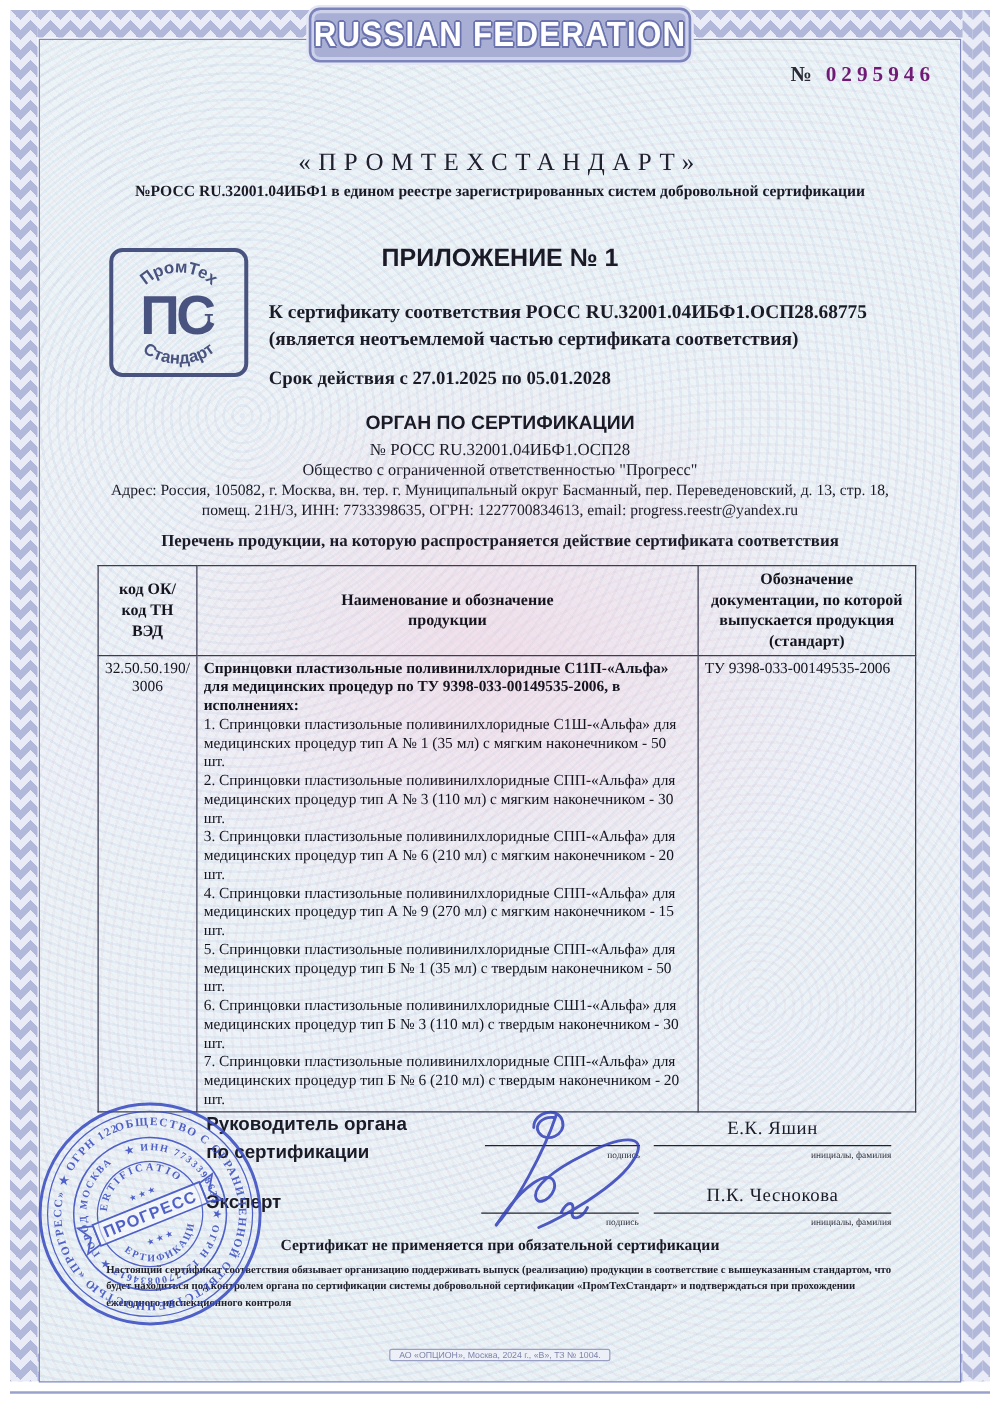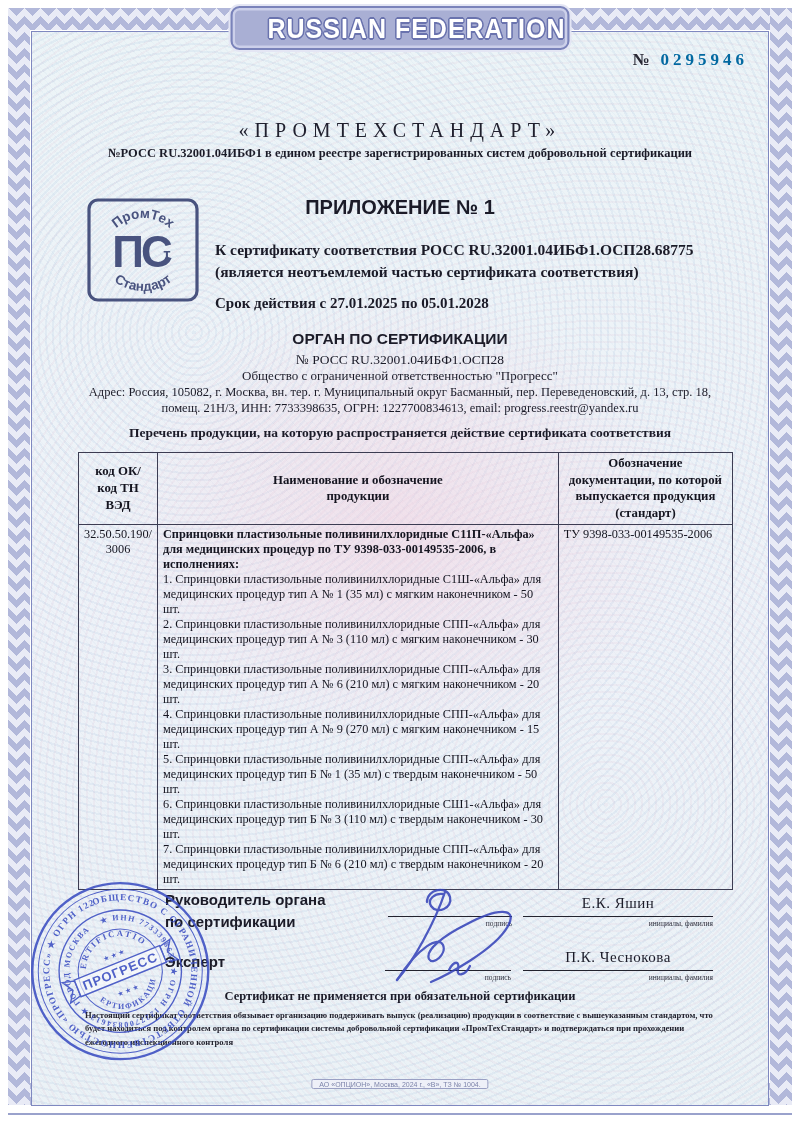--- a/index.html
+++ b/index.html
@@ -33,33 +33,33 @@
       linear-gradient(180deg,#ecf4f7 0%, #eef2f8 55%, #ebf2f6 100%);
   }
   .bottom-rule { position:absolute; z-index:3; left:8px; right:8px; bottom:16px; height:2px; background:#9aa2cc; }
 
   
   .fed-badge {
     position:absolute; z-index:5; top:6px; left:50%; transform:translateX(-50%);
     width:302px; height:40px; background:#a9afd4;
     border:2px solid #7a83ba; border-radius:9px;
     box-shadow: inset 0 0 0 2.5px #ccd0ea, 0 0 0 2px #e4e6f4;
-    display:flex; align-items:center; justify-content:center;padding-left:33px;
+    display:flex; align-items:center; justify-content:center;
   }
   .fed-badge-text {
     font-family:"Liberation Sans", sans-serif; font-weight:bold; font-size:25px;
     letter-spacing:1px; color:#ffffff; transform:scaleY(1.12);
     text-shadow: 1.4px 0 #6a73ae, -1.4px 0 #6a73ae, 0 1.4px #6a73ae, 0 -1.4px #6a73ae,
                  1px 1px #6a73ae, -1px -1px #6a73ae, 1px -1px #6a73ae, -1px 1px #6a73ae;
   }
 
   
   .serial { position:absolute; z-index:5; top:50px; right:52px; font-size:17px; letter-spacing:1px; }
   .serial .pref { color:#2a2a36; font-weight:bold; margin-right:10px; }
-  .serial .num  { color:#0369a1; font-weight:bold; letter-spacing:4px; }
+  .serial .num  { color:#701a75; font-weight:bold; letter-spacing:4px; }
 
   
   .ctr { position:absolute; z-index:5; left:40px; right:40px; text-align:center; }
   .sys-title1 { top:93px;  font-size:21px; letter-spacing:5px; color:#20202e; }
   .sys-title2 { top:119px; font-size:20px; letter-spacing:6px; color:#20202e; }
   .sys-reg    { top:146px; font-size:12.5px; font-weight:bold; }
   .sys-agency { top:162px; font-size:15px; font-weight:bold; }
   .appendix-title { top:196px; font-family:"Liberation Sans", sans-serif; font-weight:bold; font-size:20px; }
 
   

